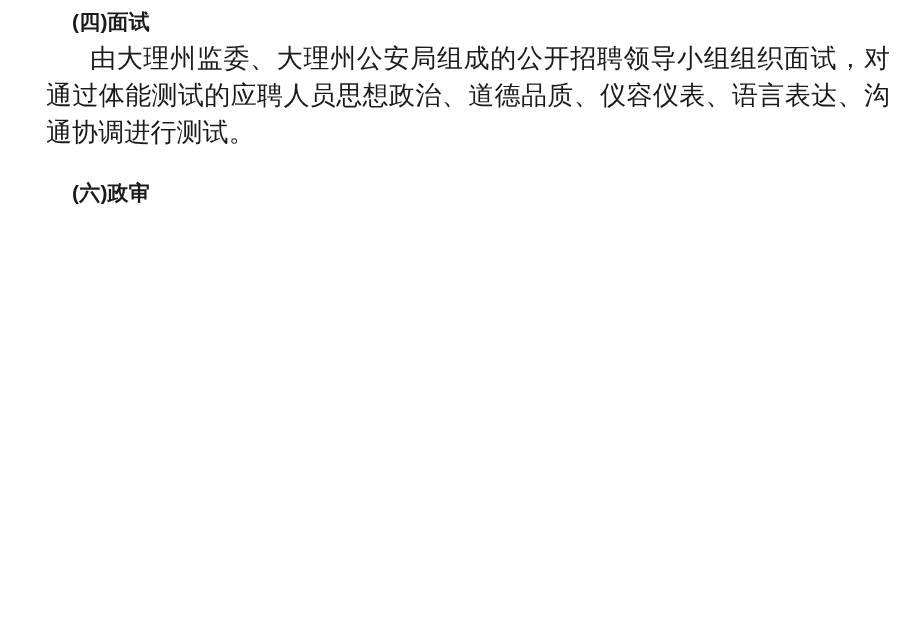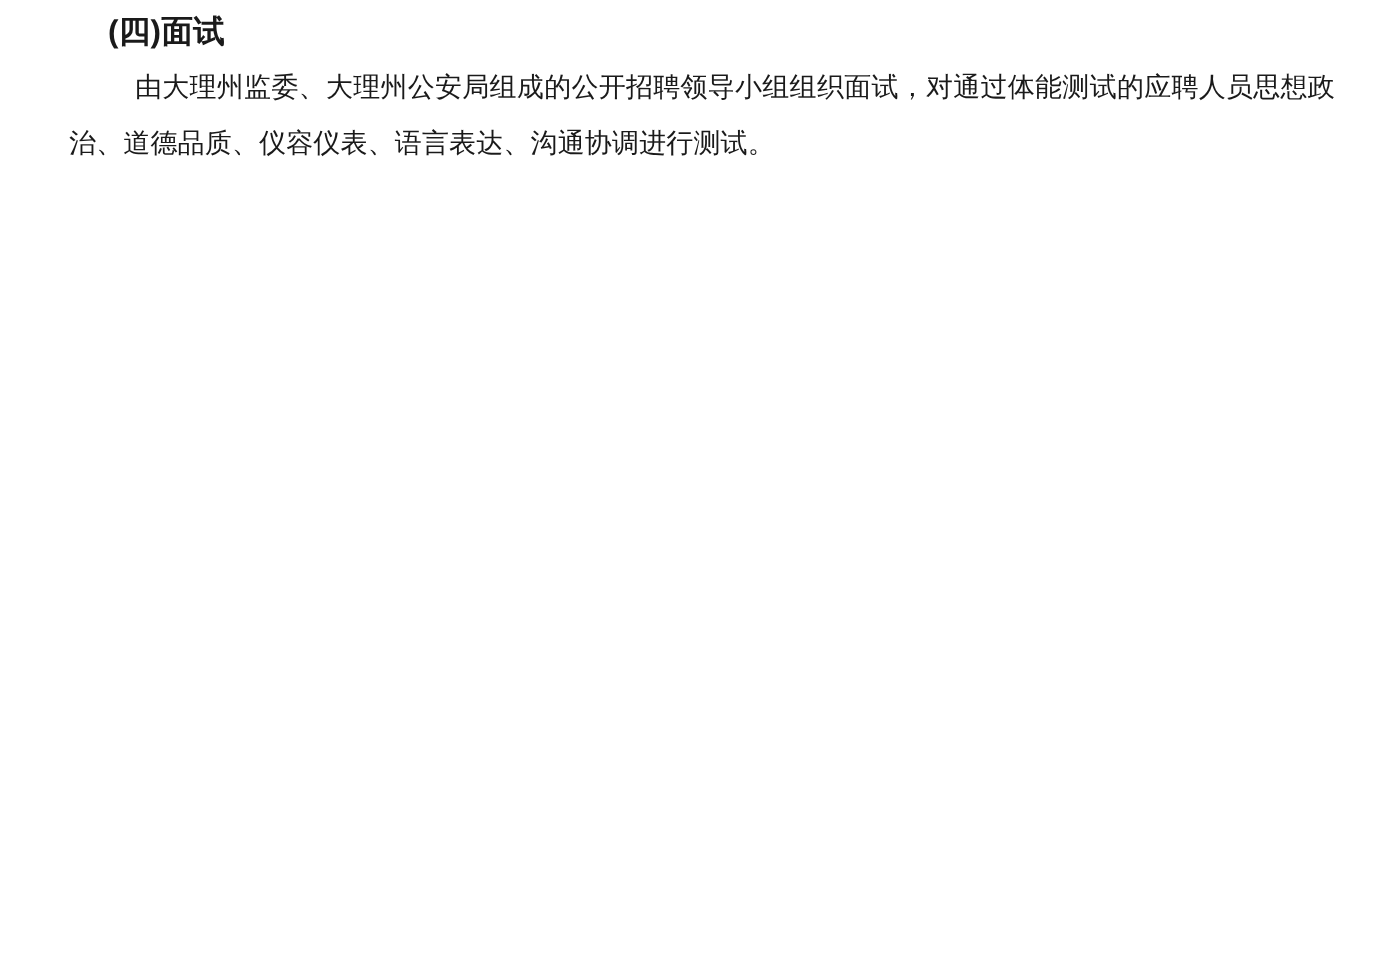--- a/index.html
+++ b/index.html
@@ -30,21 +30,21 @@
   .heading {
     font-size: 21px;
     font-weight: bold;
     color: #1a1a1a;
     line-height: 36px;
     margin: 0;
     padding-left: 48px;
     letter-spacing: 0.2px;
   }
   .para {
-    font-size: 18px;
+    font-size: 26px;
     color: #1a1a1a;
     line-height: 37px;
     margin: 0;
     text-align: justify;
     text-justify: inter-ideograph;
     text-indent: 44px;
     letter-spacing: 0.1px;
     padding-left: 22px;
     padding-right: 6px;
   }
@@ -64,16 +64,17 @@
     </div>
 
     <div class="sec-gap"></div>
 
     <div class="section">
     </div>
 
     <div class="sec-gap"></div>
 
     <div class="section">
+      <h2 class="heading">(六)政审</h2>
     </div>
 
   </div>
 </div>
 
 </body></html>

